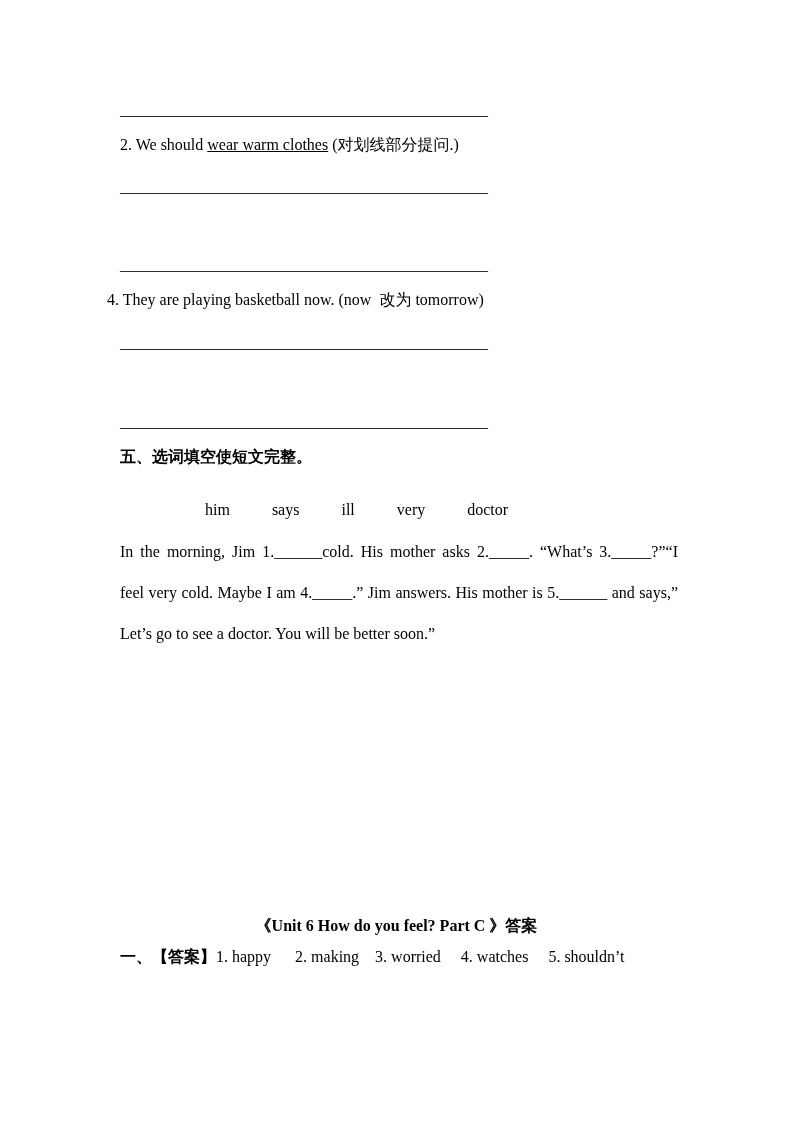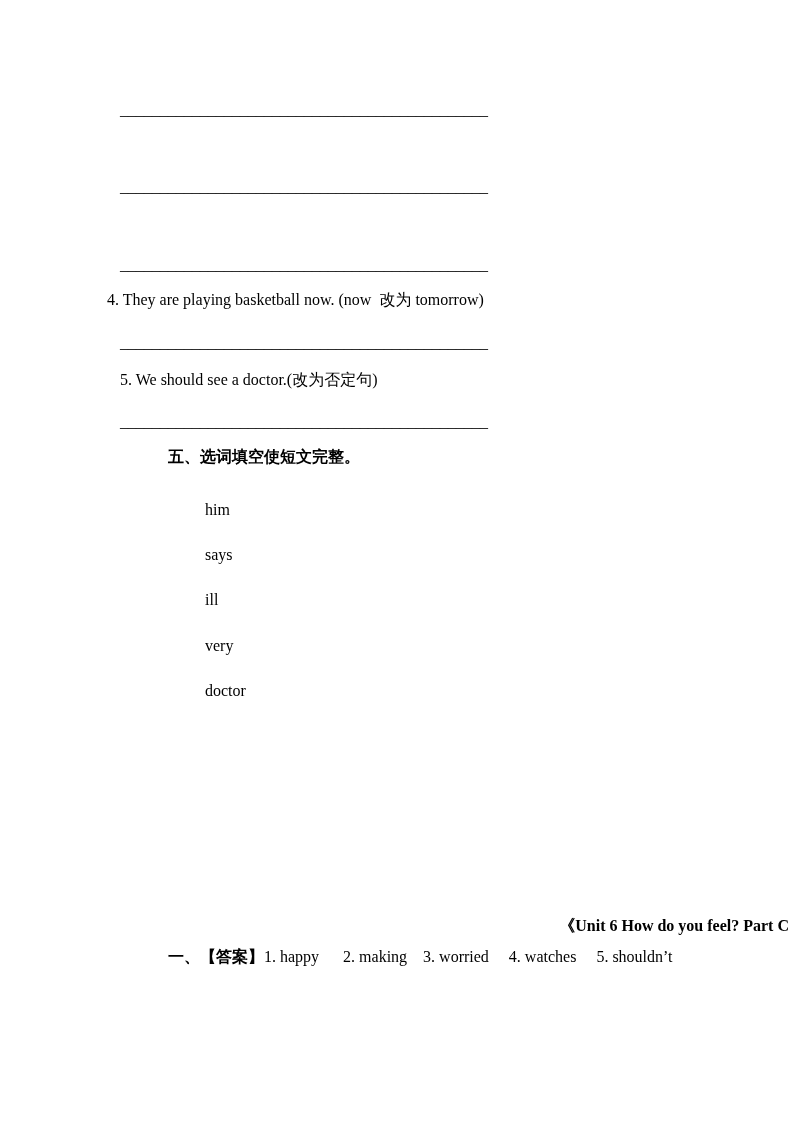--- a/index.html
+++ b/index.html
@@ -15,74 +15,78 @@
     color: #000000;
     font-family: "Liberation Serif", "DejaVu Serif", serif;
     font-size: 16px;
     overflow: hidden;
   }
   .abs {
     position: absolute;
     white-space: pre;
     line-height: 1.2;
   }
-  .bold { font-weight: bold; margin-left: 48px; }
+  .bold { font-weight: bold; }
   .u { text-decoration: underline; }
-  .center { left: 0; width: 793px; text-align: right; }
+  .center { left: 0; width: 793px; text-align: center; }
   .passage {
     position: absolute;
     left: 120px;
     top: 531px;
     width: 558px;
     line-height: 41px;
   }
   .passage .jl {
     text-align: justify;
     text-align-last: justify;
   }
   .wordbank {
     position: absolute;
     left: 205px;
     top: 500px;
     display: flex;
-    gap: 26px;
+    gap: 42px;
     line-height: 1.2;
-    flex-direction: column;
   }
 </style>
 </head>
 <body>
 
 <div class="page">
 
   <div class="abs" style="top:100px;left:120px">______________________________________________</div>
 
+  <div class="abs" style="top:135px;left:120px"><span>2. We should </span><span class="u">wear warm clothes</span><span> (对划线部分提问.)</span></div>
 
   <div class="abs" style="top:177px;left:120px">______________________________________________</div>
 
 
   <div class="abs" style="top:255px;left:120px">______________________________________________</div>
 
   <div class="abs" style="top:290px;left:107px">4. They are playing basketball now. (now  改为 tomorrow)</div>
 
   <div class="abs" style="top:333px;left:120px">______________________________________________</div>
 
-  <div class="abs" style="top:370px;left:120px">5. We should see a doctor.(改为否定句)</div>
 
   <div class="abs" style="top:412px;left:120px">______________________________________________</div>
 
   <div class="abs bold" style="top:447px;left:120px">五、选词填空使短文完整。</div>
 
   <div class="wordbank">
     <span>him</span>
     <span>says</span>
     <span>ill</span>
     <span>very</span>
     <span>doctor</span>
   </div>
 
+  <div class="passage">
+    <div class="jl">In the morning, Jim 1.______cold. His mother asks 2._____. “What’s 3._____?”“I</div>
+    <div class="jl">feel very cold. Maybe I am 4._____.” Jim answers. His mother is 5.______ and says,”</div>
+    <div>Let’s go to see a doctor. You will be better soon.”</div>
+  </div>
 
   <div class="abs bold center" style="top:916px">《Unit 6 How do you feel? Part C 》答案</div>
 
   <div class="abs" style="top:947px;left:120px"><span class="bold">一、【答案】</span><span>1. happy      2. making    3. worried     4. watches     5. shouldn’t</span></div>
 
 
 </div>
 
 </body></html>

